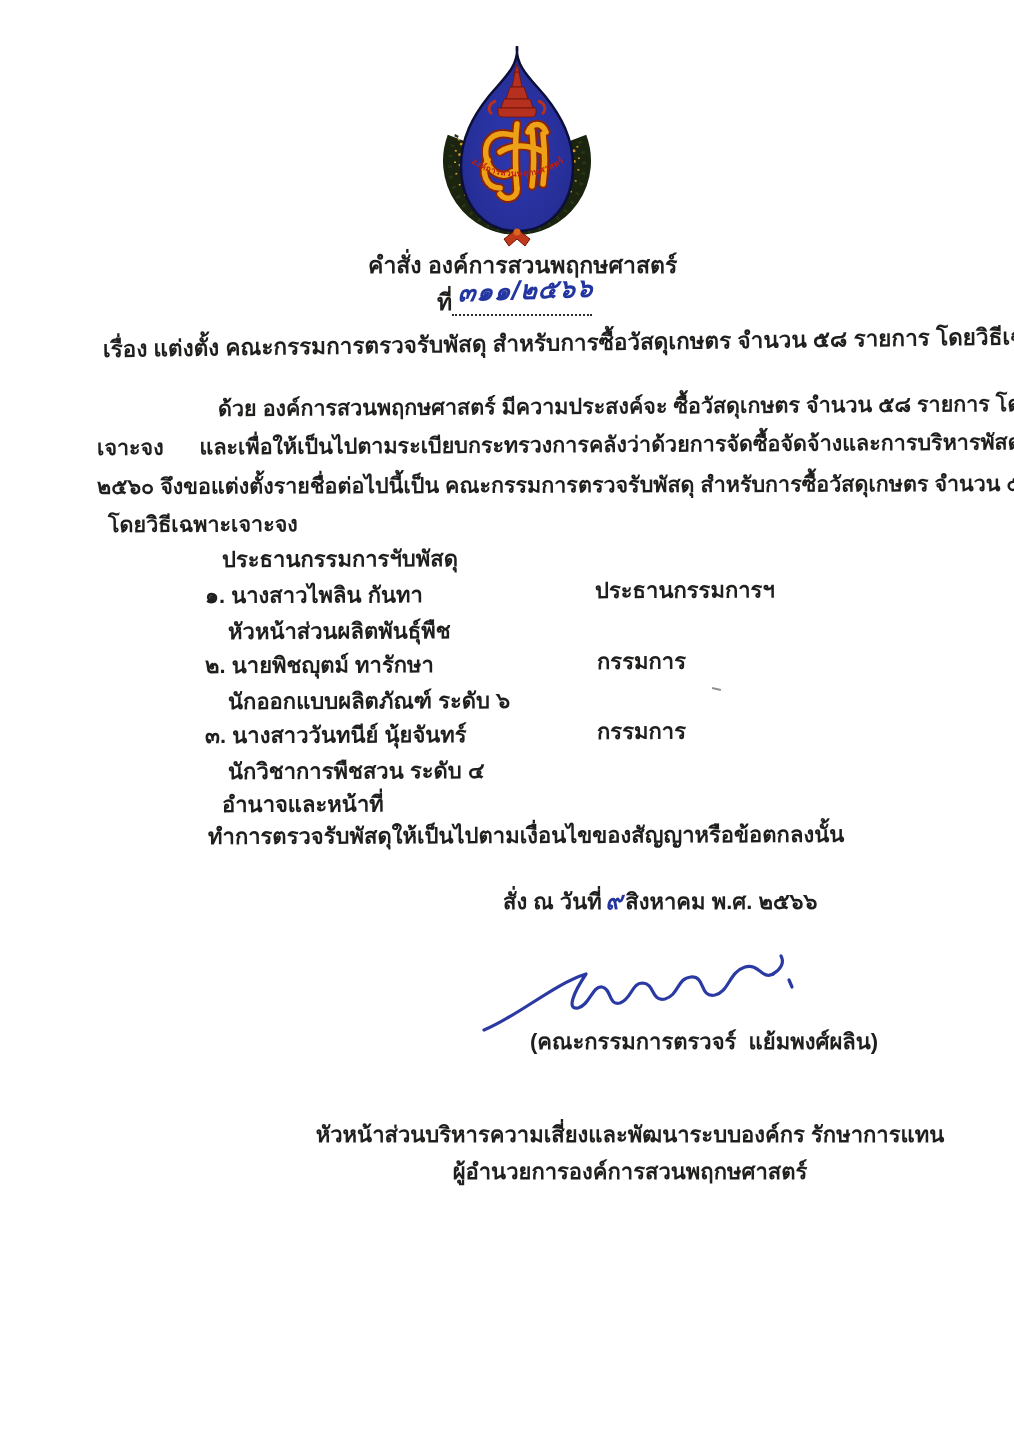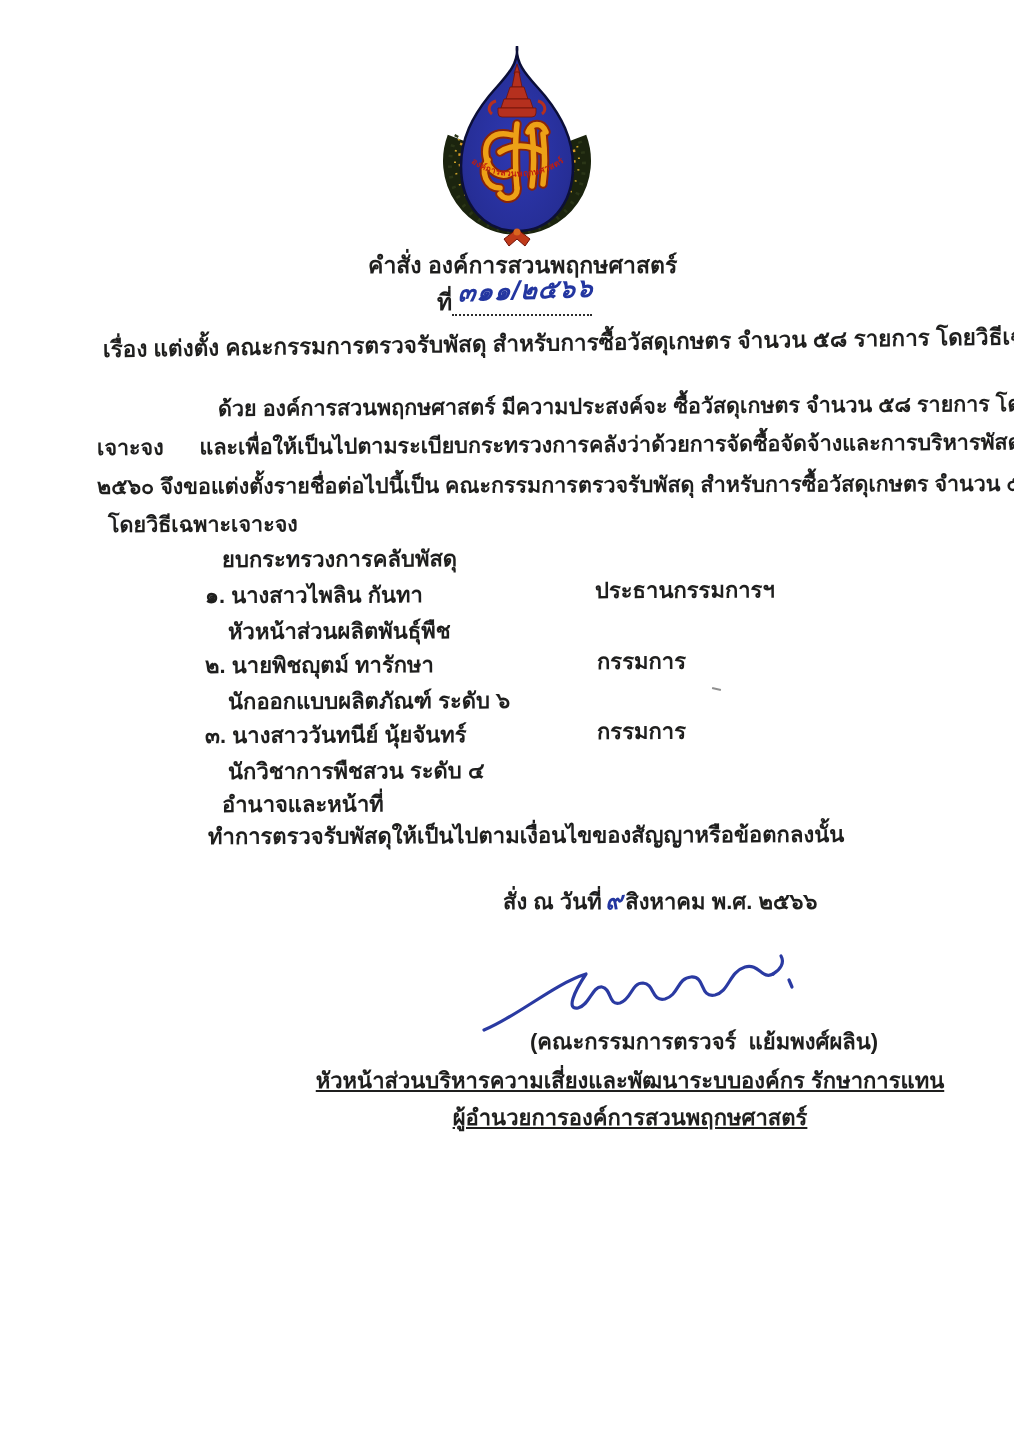--- a/index.html
+++ b/index.html
@@ -94,21 +94,21 @@
 <div class="abs t ink hand-number" style="left:458px;top:274px;">๓๑๑/๒๕๖๖</div>
 <div class="abs dotline" style="left:452px;top:314px;width:140px;"></div>
 
 <div class="abs t subject tilt-sub" style="left:103px;top:336px;">เรื่อง แต่งตั้ง คณะกรรมการตรวจรับพัสดุ สำหรับการซื้อวัสดุเกษตร จำนวน ๕๘ รายการ โดยวิธีเฉพาะเจาะจง</div>
 
 <div class="abs t para tilt-1" style="left:218px;top:396px;">ด้วย องค์การสวนพฤกษศาสตร์ มีความประสงค์จะ ซื้อวัสดุเกษตร จำนวน ๕๘ รายการ โดยวิธีเฉพาะ</div>
 <div class="abs t para tilt-1" style="left:97px;top:435px;">เจาะจง      และเพื่อให้เป็นไปตามระเบียบกระทรวงการคลังว่าด้วยการจัดซื้อจัดจ้างและการบริหารพัสดุภาครัฐ  พ.ศ.</div>
 <div class="abs t para tilt-2" style="left:97px;top:474px;">๒๕๖๐ จึงขอแต่งตั้งรายชื่อต่อไปนี้เป็น คณะกรรมการตรวจรับพัสดุ สำหรับการซื้อวัสดุเกษตร จำนวน ๕๘ รายการ</div>
 <div class="abs t para tilt-2" style="left:108px;top:512px;">โดยวิธีเฉพาะเจาะจง</div>
 
-<div class="abs t tilt-2" style="left:222px;top:546px;">ยบกระทรวงการคลับพัสดุ</div>
+<div class="abs t tilt-2" style="left:222px;top:546px;">ประธานกรรมการฯับพัสดุ</div>
 
 <div class="abs t tilt-2" style="left:205px;top:582px;">๑. นางสาวไพลิน กันทา</div>
 <div class="abs t role tilt-2" style="left:595px;top:577px;">ประธานกรรมการฯ</div>
 <div class="abs t tilt-2" style="left:228px;top:618px;">หัวหน้าส่วนผลิตพันธุ์พืช</div>
 
 <div class="abs t tilt-2" style="left:205px;top:652px;">๒. นายพิชญุตม์ ทารักษา</div>
 <div class="abs t role tilt-2" style="left:597px;top:648px;">กรรมการ</div>
 <div class="abs t tilt-2" style="left:228px;top:688px;">นักออกแบบผลิตภัณฑ์ ระดับ ๖</div>
 <div class="abs scan-tick" style="left:712px;top:688px;"></div>
 
@@ -130,16 +130,16 @@
     <g fill="none" stroke="#2a3aa2" stroke-width="3.2" stroke-linecap="round" stroke-linejoin="round">
       <path d="M6,92 C40,78 76,46 108,36 C96,54 88,72 100,70 C112,67 114,48 124,49 C134,51 130,68 142,65 C154,61 153,45 165,45 C177,46 173,64 187,61 C201,57 199,40 213,39 C228,38 221,60 237,57 C251,54 251,34 267,29 C281,25 284,42 295,36"></path>
       <path d="M295,36 C302,32 307,25 303,18"></path>
       <path d="M311,42 l3,7"></path>
     </g>
   </svg>
 </div>
 
 <div class="abs t" style="left:530px;top:1028px;">(คณะกรรมการตรวจร์  แย้มพงศ์ผลิน)</div>
 
-<div class="abs" style="left:310px;top:1062px;width:640px;text-decoration:underline;">
+<div class="abs" style="left:310px;top:1116px;width:640px;">
   <span class="titles-line">หัวหน้าส่วนบริหารความเสี่ยงและพัฒนาระบบองค์กร รักษาการแทน</span>
   <span class="titles-line">ผู้อำนวยการองค์การสวนพฤกษศาสตร์</span>
 </div>
 
 </body></html>

